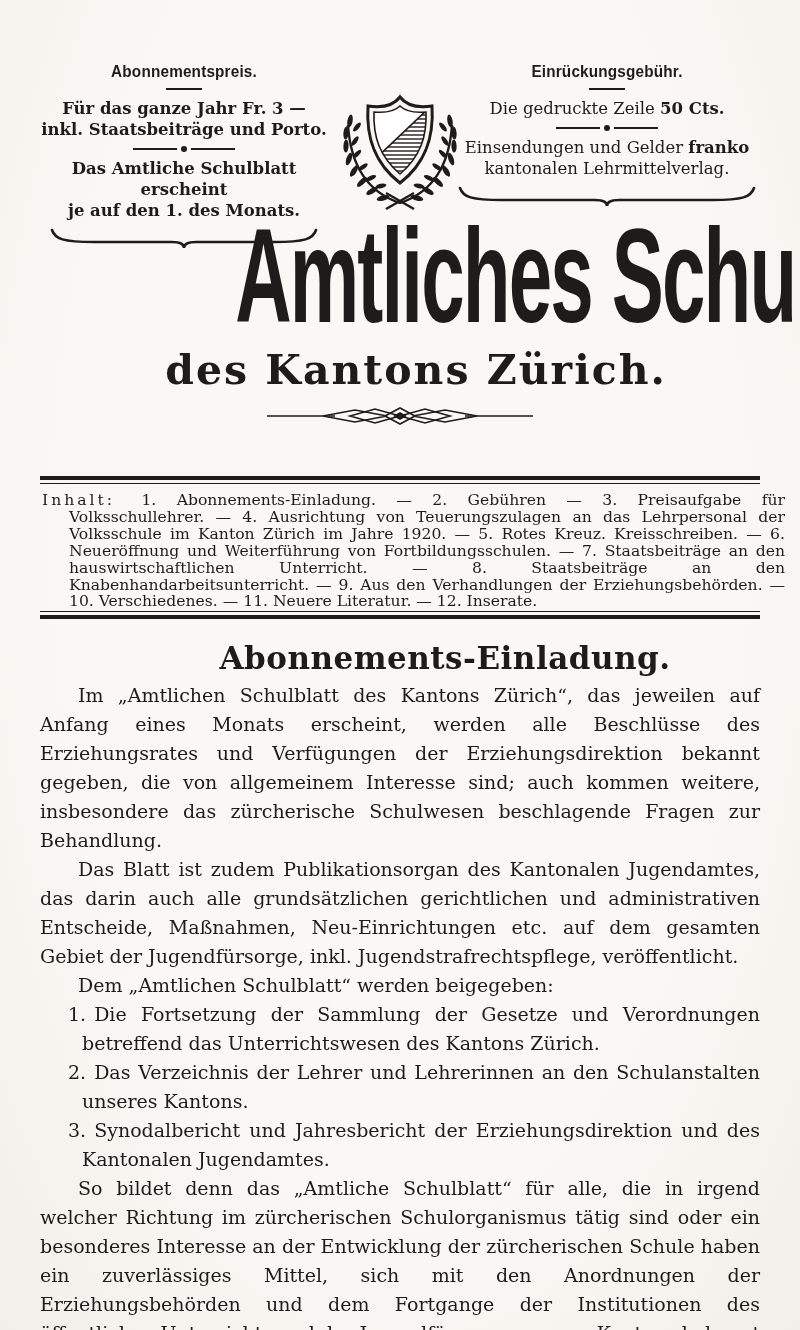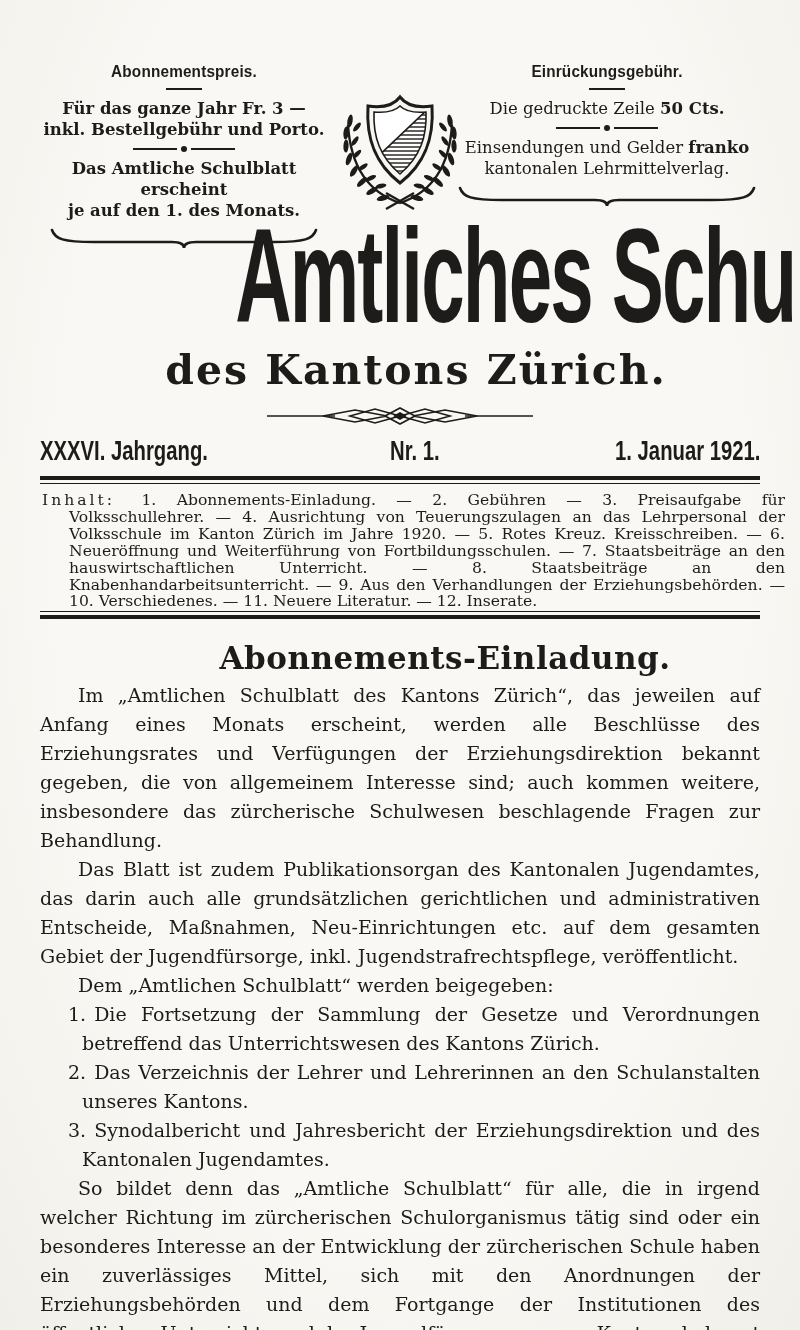--- a/index.html
+++ b/index.html
@@ -94,21 +94,21 @@
 </style>
 </head>
 <body>
 
 <div class="page">
 
   <div class="mh-col mh-left">
     <span class="mh-title">Abonnementspreis.</span>
     <div class="mh-rule"></div>
     <div class="mh-text mh-bold">Für das ganze Jahr Fr. 3 —</div>
-    <div class="mh-text mh-bold">inkl. Bestellgebühr und Porto.</div>
+    <div class="mh-text mh-bold">inkl. Staatsbeiträge und Porto.</div>
     <div class="dotline">
         <span class="seg"></span>
         <span class="dot"></span>
         <span class="seg"></span>
       </div>
     <div class="mh-text mh-bold">Das Amtliche Schulblatt erscheint</div>
     <div class="mh-text mh-bold">je auf den 1. des Monats.</div>
     <svg class="brace" width="270" height="22" viewBox="0 0 270 22">
       <path d="M3,3 C6,12 14,15 45,15 L123,15 C130,15 135,16 135,21 C135,16 140,15 147,15 L225,15 C256,15 264,12 267,3" fill="none" stroke="#1d1c1a" stroke-width="2.6" stroke-linecap="round"></path>
     </svg>
@@ -203,25 +203,20 @@
       <line x1="200" y1="13" x2="268" y2="13" stroke="#1d1c1a" stroke-width="1.6"></line>
       <polygon points="58,13 90,7 122,13 90,19" fill="none" stroke="#1d1c1a" stroke-width="1.6"></polygon>
       <polygon points="148,13 180,7 212,13 180,19" fill="none" stroke="#1d1c1a" stroke-width="1.6"></polygon>
       <polygon points="85,13 110,6 135,13 110,20" fill="none" stroke="#1d1c1a" stroke-width="1.6"></polygon>
       <polygon points="135,13 160,6 185,13 160,20" fill="none" stroke="#1d1c1a" stroke-width="1.6"></polygon>
       <polygon points="120,13 135,5 150,13 135,21" fill="none" stroke="#1d1c1a" stroke-width="1.6"></polygon>
       <polygon points="128,13 135,9 142,13 135,17" fill="#1d1c1a"></polygon>
     </svg>
   </div>
 
-  <div class="issue-row">
-    <span class="c l">XXXVI. Jahrgang.</span>
-    <span class="c m">Nr. 1.</span>
-    <span class="c r">1. Januar 1921.</span>
-  </div>
 
   <div class="rule-thickthin">
       <div class="thick"></div>
       <div class="thin"></div>
     </div>
 
   <div class="inhalt">
     <span class="label">Inhalt:</span>
     <span>1. Abonnements-Einladung. — 2. Gebühren — 3. Preisaufgabe für Volksschullehrer. — 4. Ausrichtung von Teuerungszulagen an das Lehrpersonal der Volksschule im Kanton Zürich im Jahre 1920. — 5. Rotes Kreuz. Kreisschreiben. — 6. Neueröffnung und Weiterführung von Fortbildungsschulen. — 7. Staatsbeiträge an den hauswirtschaftlichen Unterricht. — 8. Staatsbeiträge an den Knabenhandarbeitsunterricht. — 9. Aus den Verhandlungen der Erziehungsbehörden. — 10. Verschiedenes. — 11. Neuere Literatur. — 12. Inserate.</span>
   </div>

